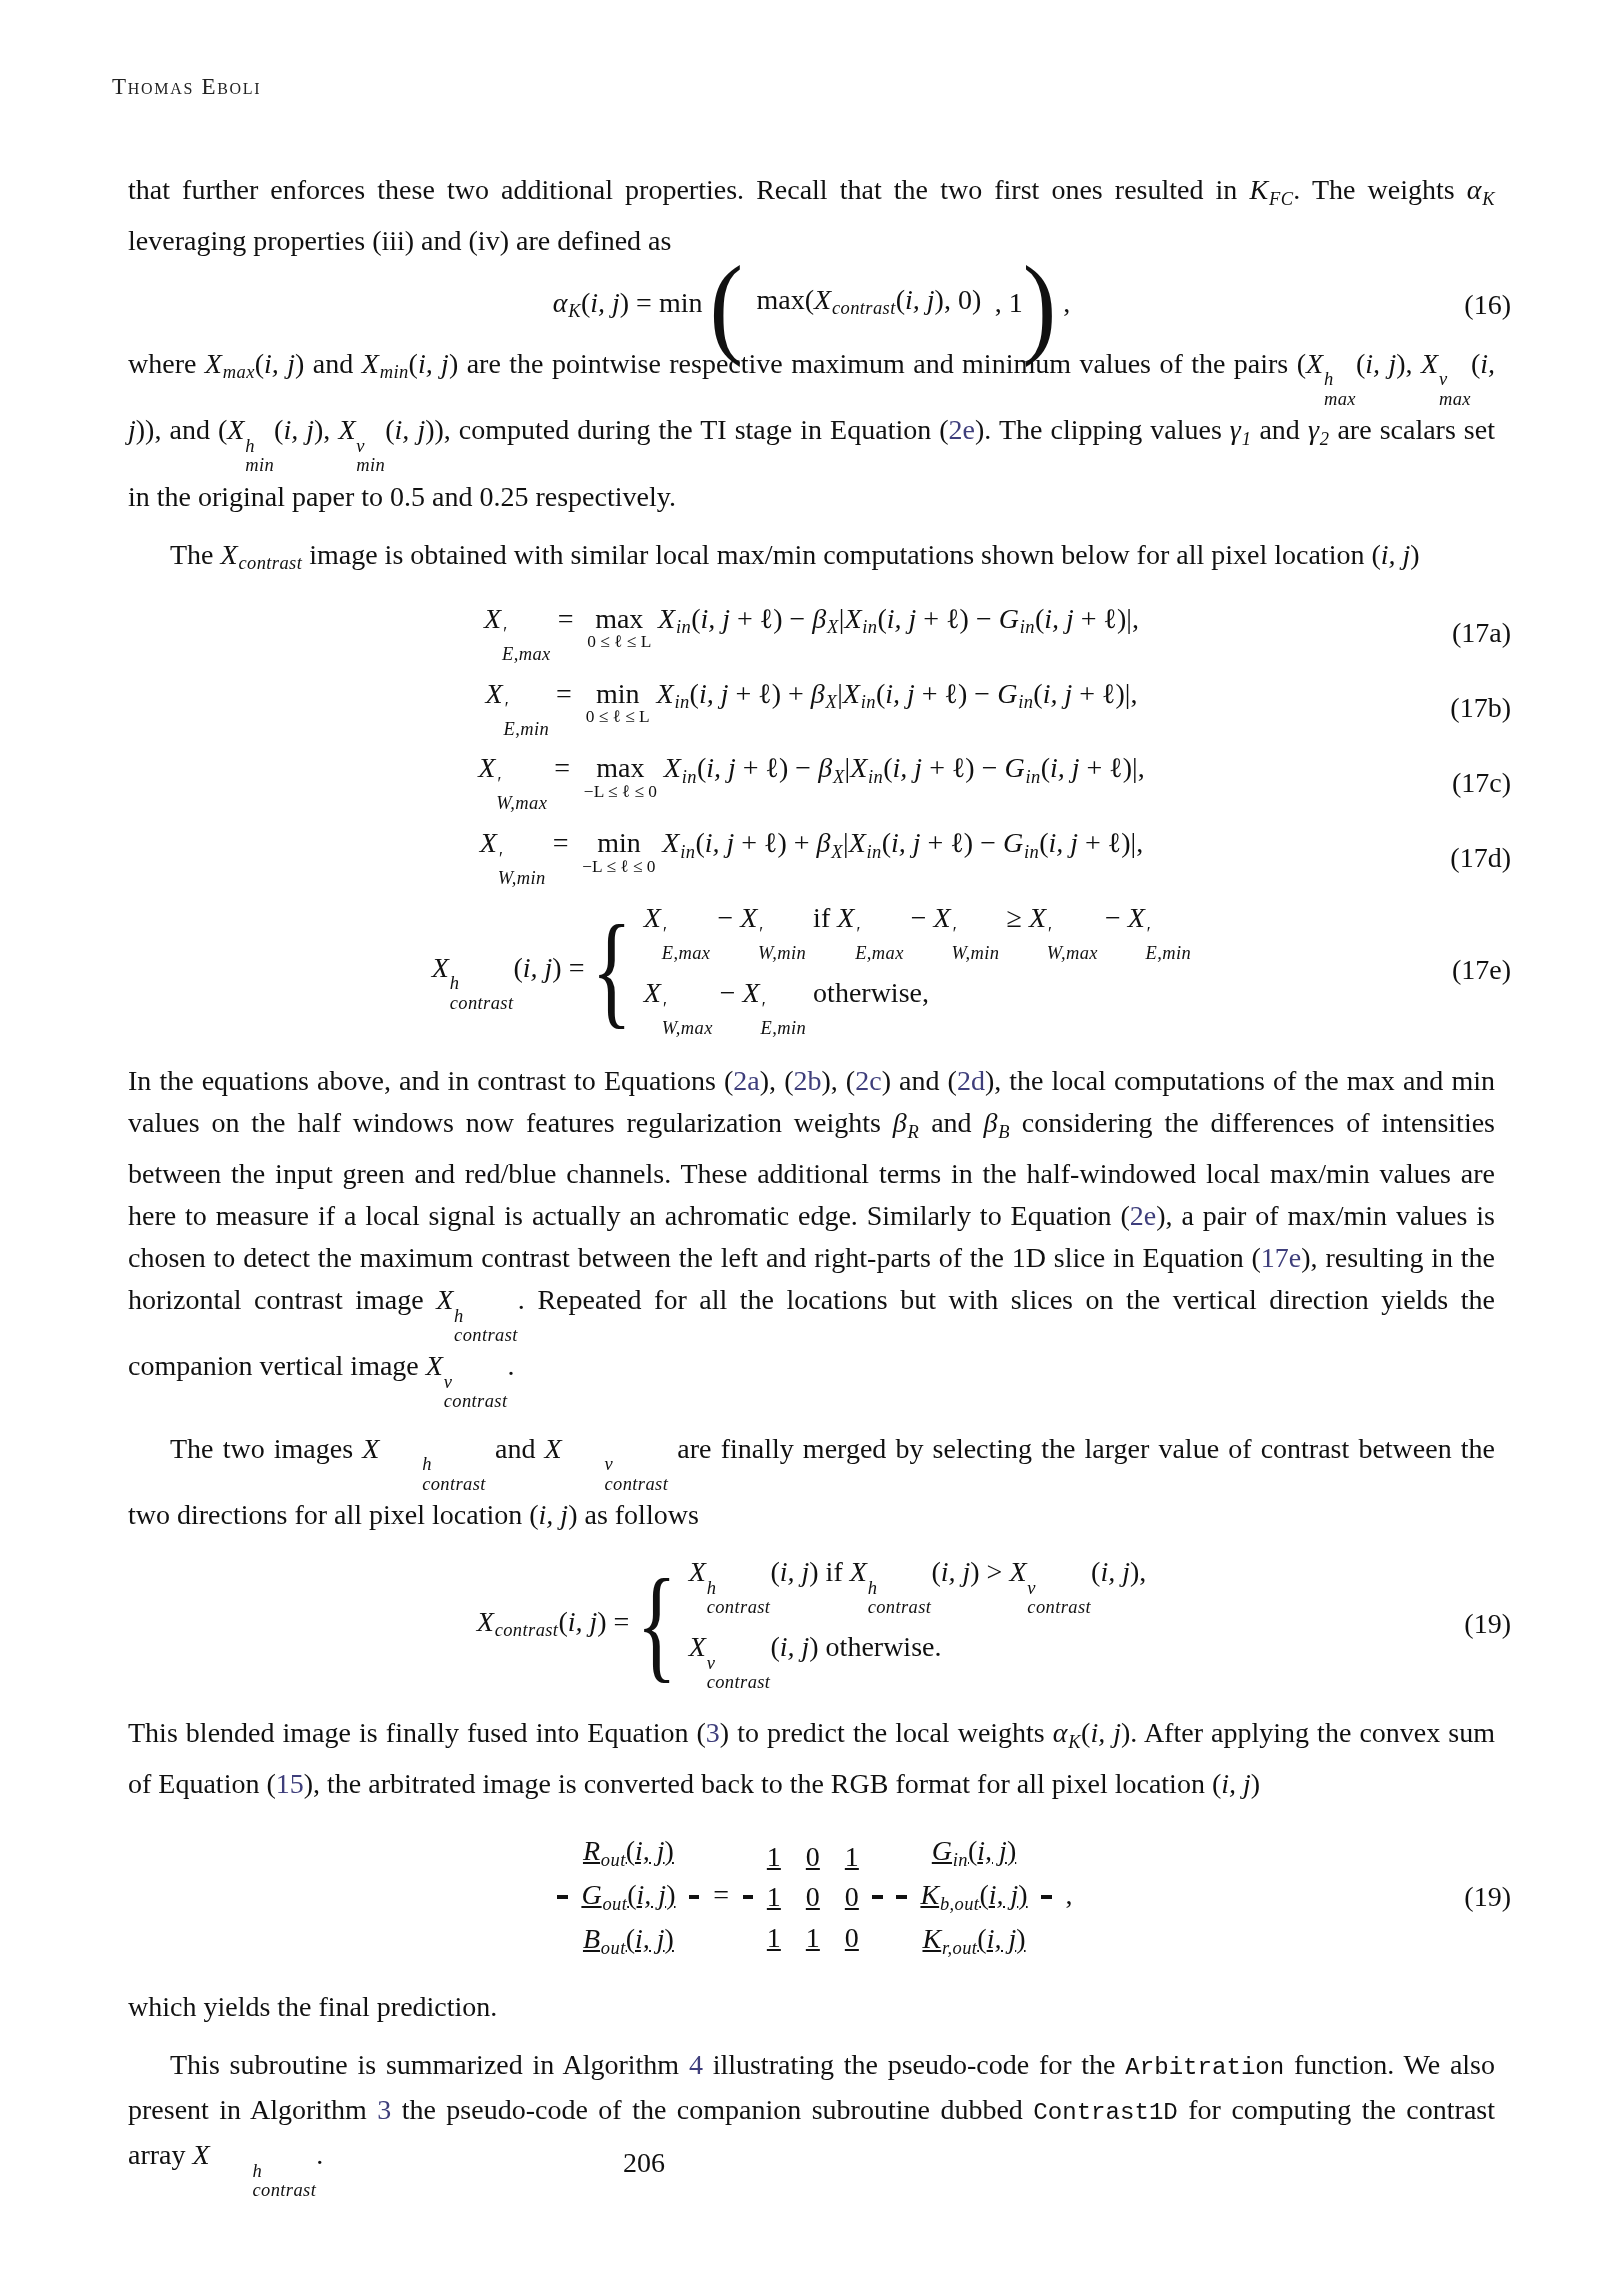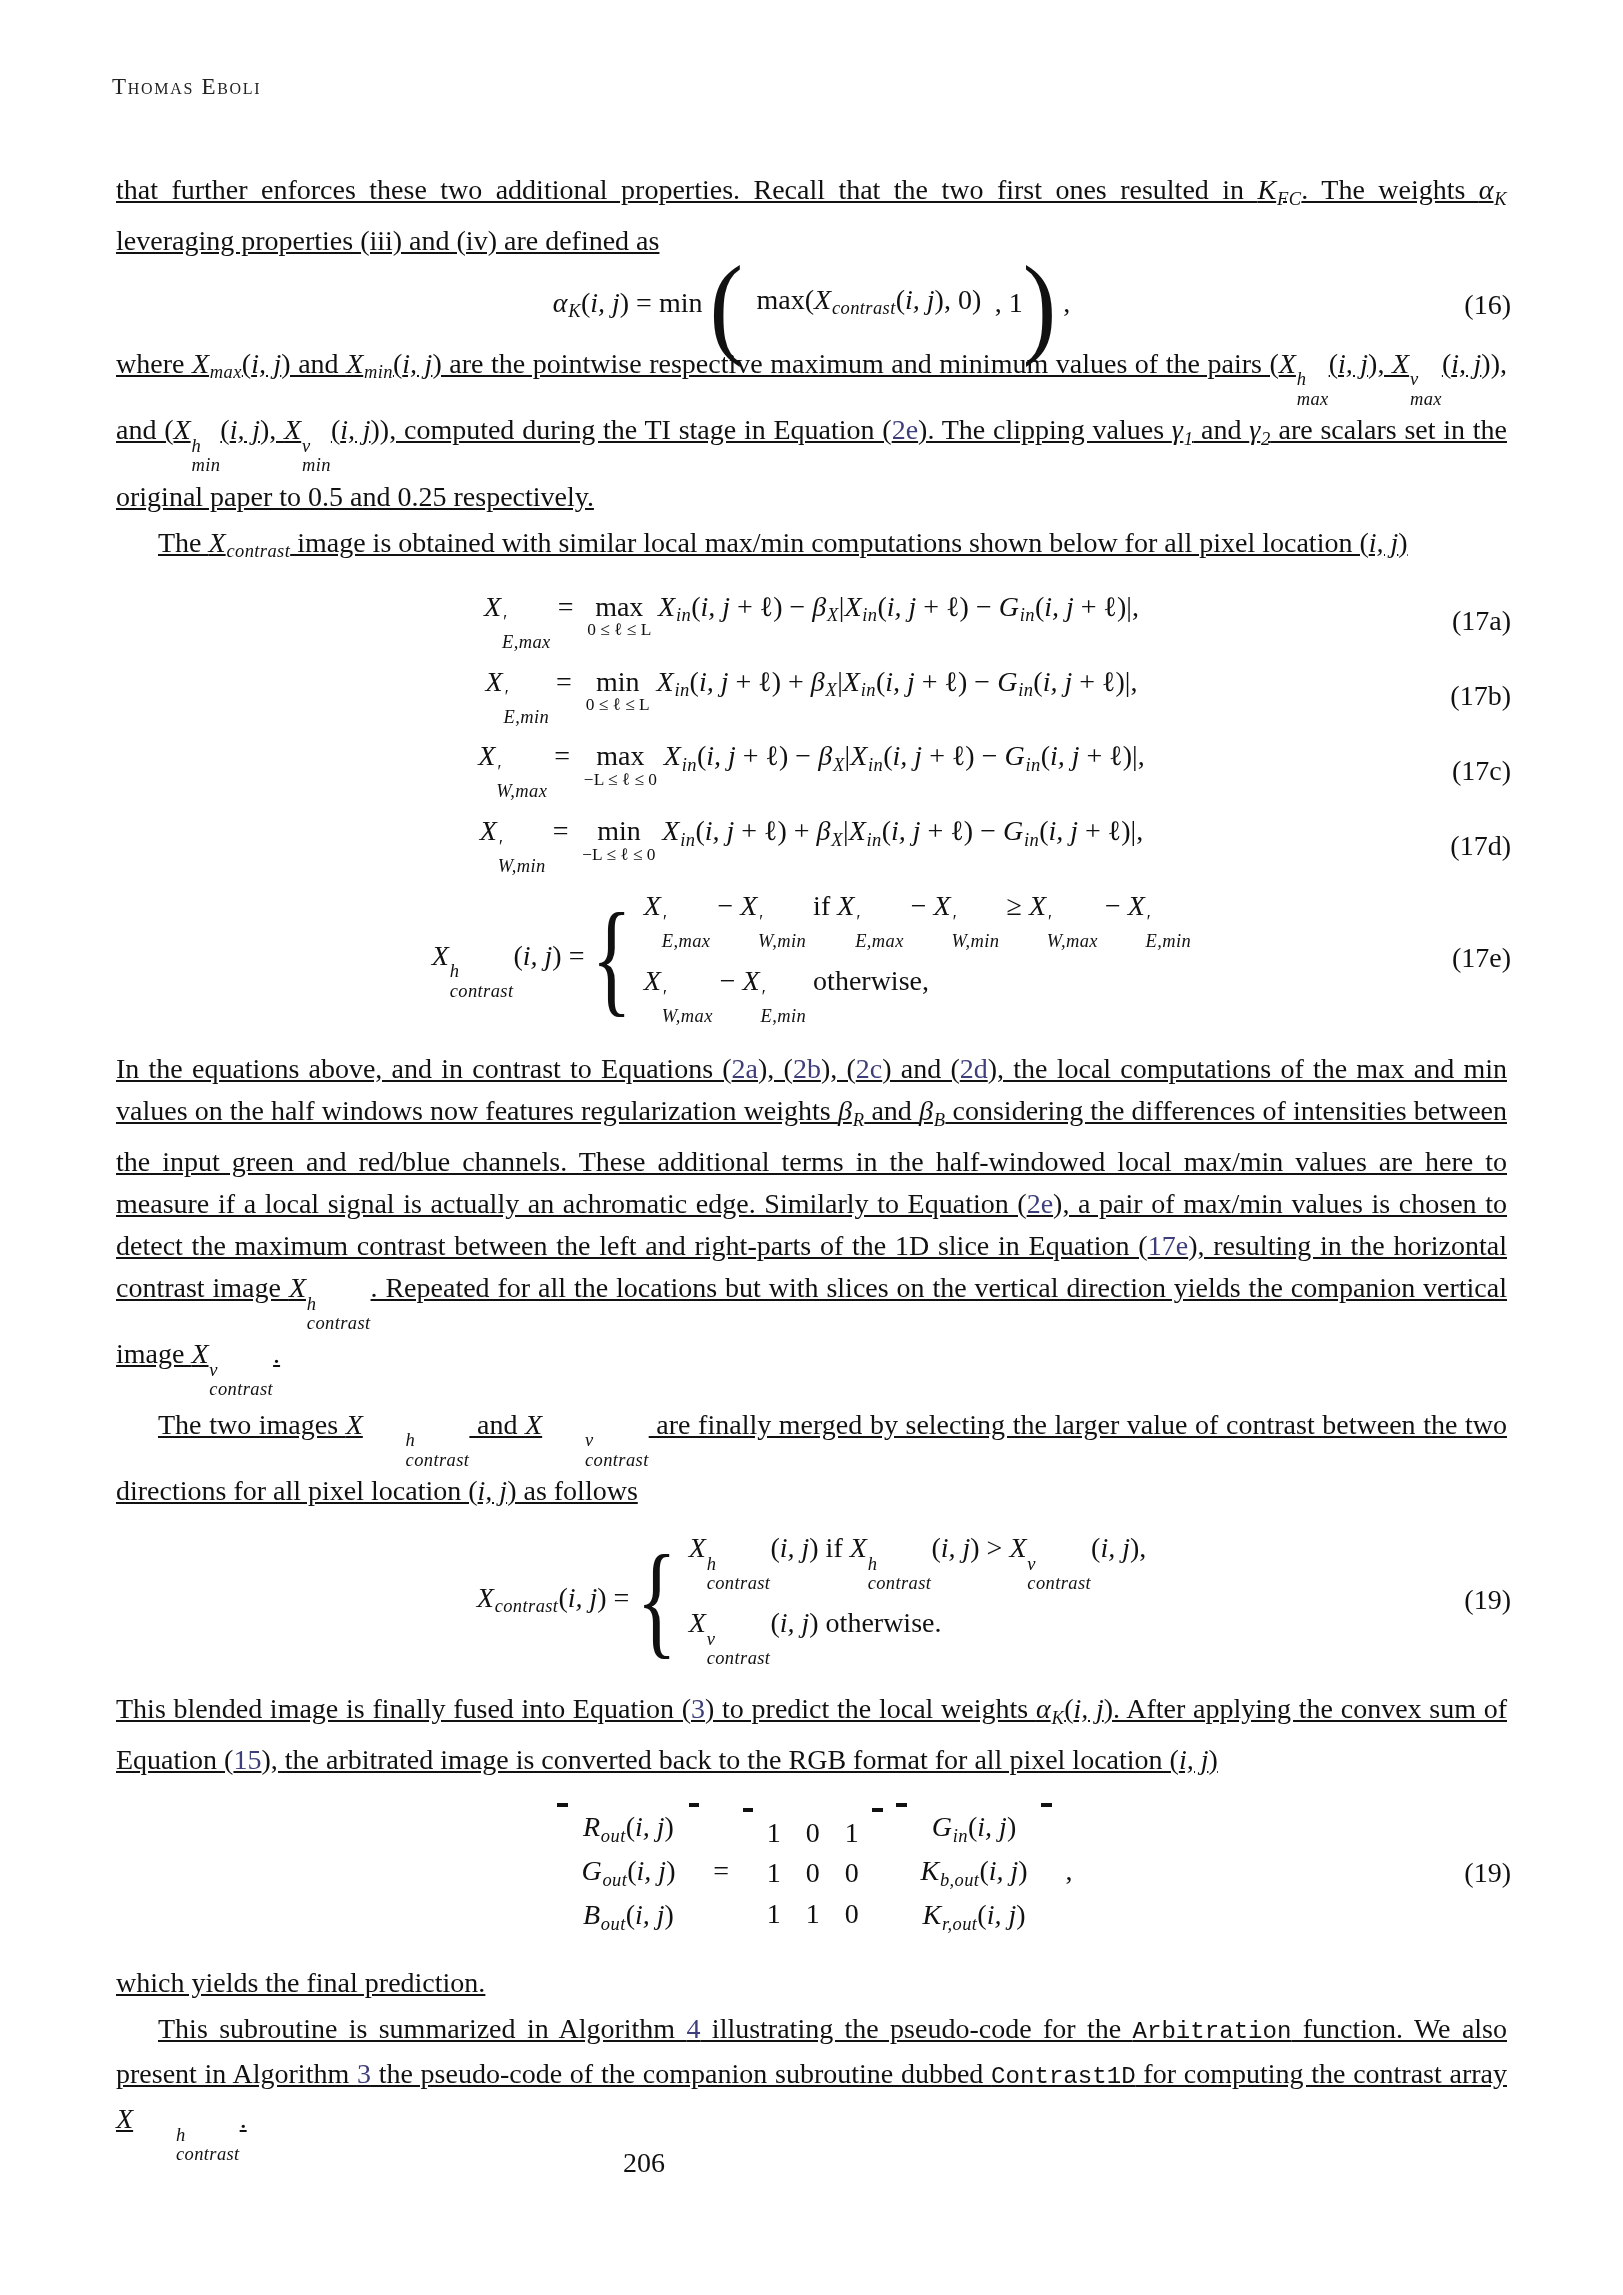--- a/index.html
+++ b/index.html
@@ -1,39 +1,39 @@
 <!DOCTYPE html>
 <html style="--link: #3e3e7b;font-size:13.5px"><head>
 <meta charset="utf-8">
 <style>
   html,body{margin:0;padding:0;background:#ffffff;}
   body{width:1624px;height:2295px;position:relative;color:#111;
        font-family:"Liberation Serif", serif;font-size:28px;overflow:hidden;}
   .page{padding:74px 112px 0 112px;width:1399px;height:2221px;box-sizing:content-box;position:relative;}
   .hdr{font-variant:small-caps;font-size:23px;letter-spacing:1.7px;color:#222;}
-  p.bp{margin:4px;text-align:justify;line-height:42px;text-decoration:underline;}
+  p.bp{margin:16px;text-align:justify;line-height:42px;}
   p.first{margin-top:69px;}
   .ind{text-indent:42px;}
   .it{font-style:italic;}
   .lnk{color:var(--link,#3e3e7b);cursor:pointer;}
   .code{font-family:"Liberation Mono", monospace;font-size:0.86em;}
   .sb{font-size:66%;font-style:italic;vertical-align:-0.3em;margin-left:0.8px;letter-spacing:0.4px;}
   .ss{display:inline-flex;flex-direction:column;align-items:flex-start;font-size:66%;
       line-height:1.05;vertical-align:-0.68em;font-style:italic;margin-left:0.8px;letter-spacing:0.4px;}
   .ss .up,.ss .dn{display:block;}
   .frac{display:inline-flex;flex-direction:column;align-items:flex-end;vertical-align:middle;margin:0 5px;}
   .frac .num{padding:0 8.5px 6.8px;}
   .frac .den{border-top:2.5px solid #111;padding:6.8px 8.5px 0;}
   .lim{display:inline-flex;flex-direction:column;align-items:center;line-height:1.05;margin:0 6.8px;}
   .lim .under{font-size:62%;}
   .big{display:inline-block;font-weight:400;line-height:0;vertical-align:middle;transform:scaleY(1.12);}
   .cases{display:inline-flex;align-items:center;vertical-align:middle;}
   .cases .brace{font-size:300%;line-height:0;transform:scaleY(1.5);display:inline-block;margin-right:12px;font-weight:400;}
   .cases .crows{display:flex;flex-direction:column;gap:13.5px;align-items:flex-start;}
-  .mat{display:inline-flex;align-items:flex-start;margin:0 6.8px;vertical-align:middle;}
+  .mat{display:inline-flex;align-items:center;margin:0 6.8px;vertical-align:middle;text-decoration:underline;}
   .mat .br{width:8.5px;border:2.5px solid #111;}
   .mat .brl{border-right:none;}
   .mat .brr{border-left:none;}
   .mat .cells{display:grid;gap:8.5px 25px;padding:8.5px 13.5px;justify-items:center;align-items:center;}
   .eqrow{position:relative;display:block;text-align:center;white-space:nowrap;}
   .eqbody{display:inline-block;white-space:nowrap;}
   .eqnum{position:absolute;right:0;top:50%;transform:translateY(-50%);}
   .eq16{margin:22px 0 17px;}
   .eqgroup{margin:18.6px 0 22px;display:flex;flex-direction:column;gap:13.5px;}
   .eq18{margin:20px 0 20px;}

